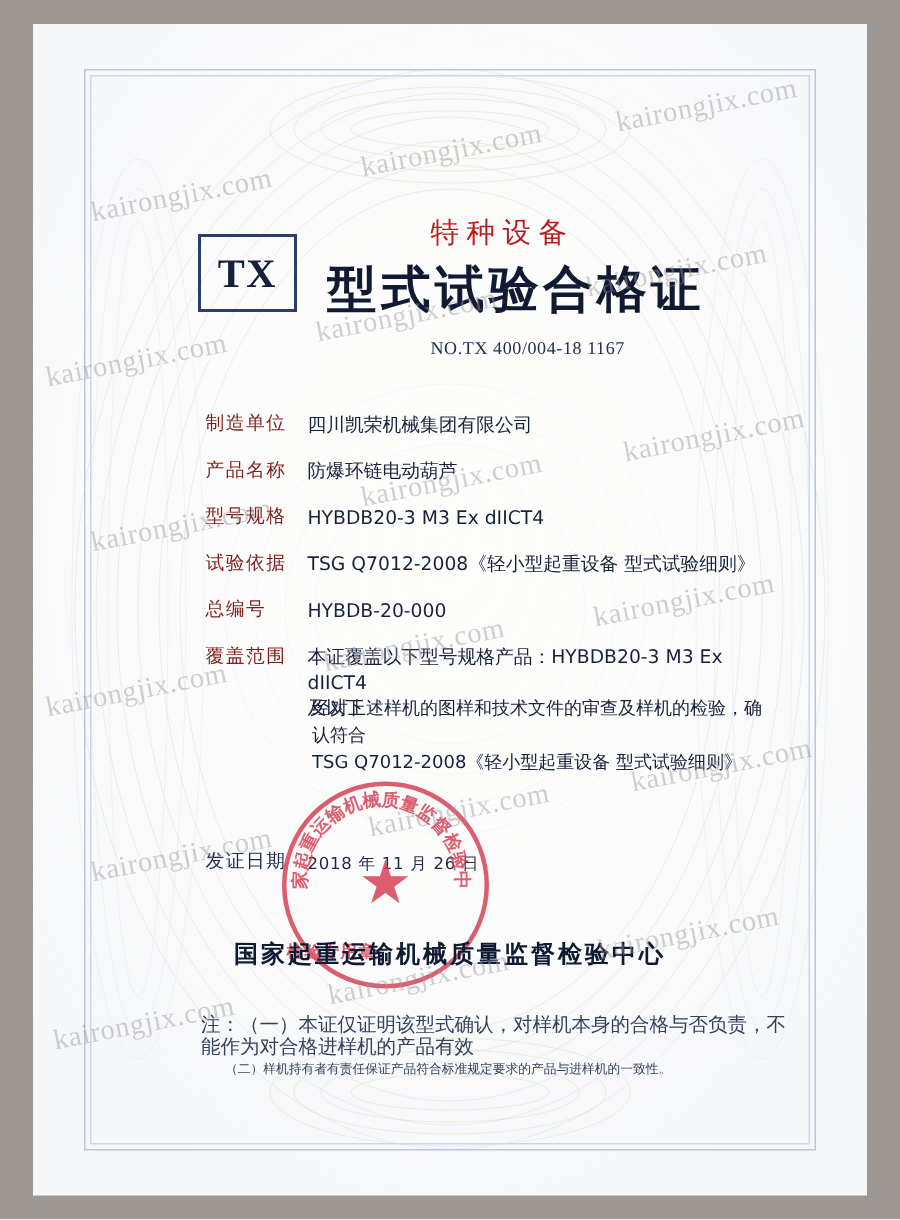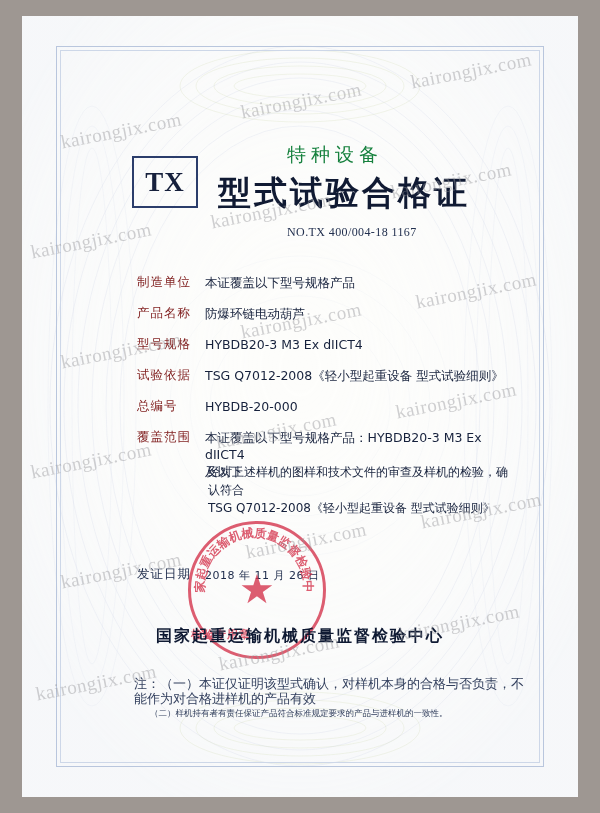--- a/index.html
+++ b/index.html
@@ -97,21 +97,21 @@
     justify-content: center;
   }
 
   .title-small {
     position: absolute;
     left: 265px;
     top: 126px;
     font-family: "DejaVu Sans", sans-serif;
     font-size: 19px;
     letter-spacing: 5px;
-    color: #15803d;
+    color: #b91c1c;
   }
 
   .title-main {
     position: absolute;
     left: 196px;
     top: 155px;
     font-family: "DejaVu Sans", sans-serif;
     font-size: 33px;
     font-weight: bold;
     letter-spacing: 3px;
@@ -340,21 +340,21 @@
       <div class="tx-badge">TX</div>
 
       <div class="title-small">特种设备</div>
       <div class="title-main">型式试验合格证</div>
       <div class="cert-no">NO.TX 400/004-18 1167</div>
 
       <div class="fields">
 
         <div class="row">
           <div class="label">制造单位</div>
-          <div class="value">本证覆盖以下型号规格产品</div>
+          <div class="value">四川凯荣机械集团有限公司</div>
         </div>
 
         <div class="row">
           <div class="label">产品名称</div>
           <div class="value">防爆环链电动葫芦</div>
         </div>
 
         <div class="row">
           <div class="label">型号规格</div>
           <div class="value mono">HYBDB20-3 M3 Ex dIICT4</div>

